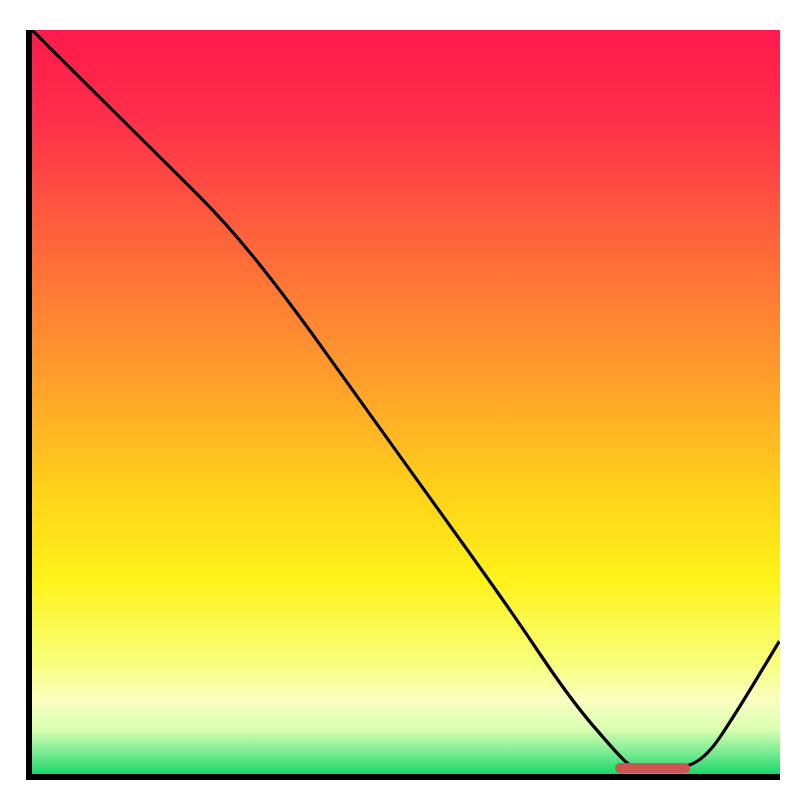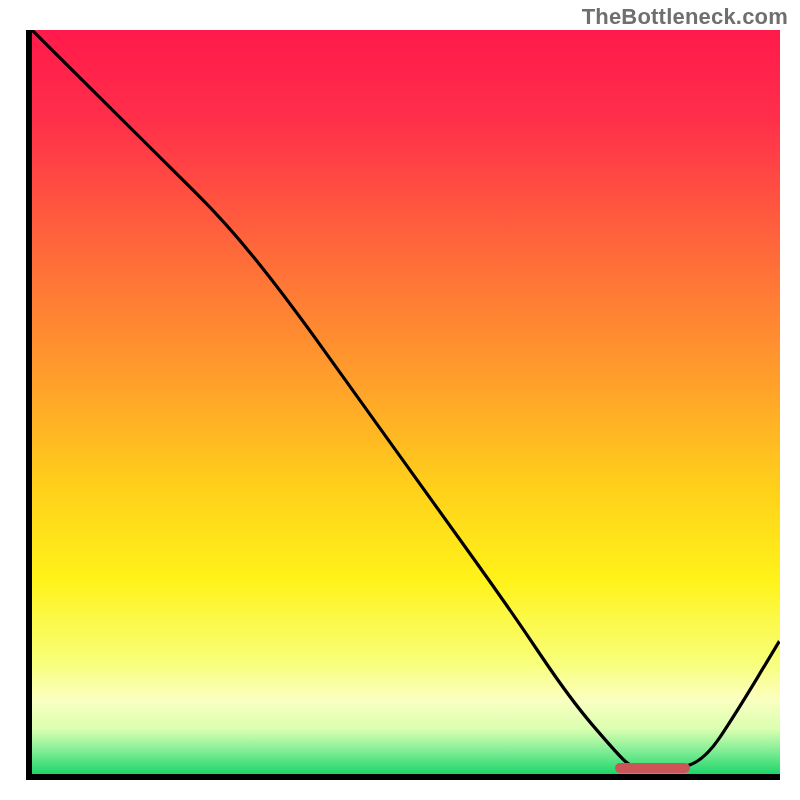--- a/index.html
+++ b/index.html
@@ -49,21 +49,20 @@
     height: 10px;
     border-radius: 5px;
     background: #cb5658;
   }
 </style>
 </head>
 <body>
 
 <div class="stage">
 
-  <div class="watermark">TheBottleneck.com</div>
 
   <svg class="plot" viewBox="0 0 748 744" preserveAspectRatio="none">
     <defs>
       <linearGradient id="bg-grad" x1="0" y1="0" x2="0" y2="1">
       <stop offset="0%" stop-color="#ff1a4b"></stop>
           <stop offset="12%" stop-color="#ff2f4a"></stop>
           <stop offset="30%" stop-color="#ff6a3a"></stop>
           <stop offset="48%" stop-color="#ffa22a"></stop>
           <stop offset="62%" stop-color="#ffd21a"></stop>
           <stop offset="74%" stop-color="#fff31a"></stop>

